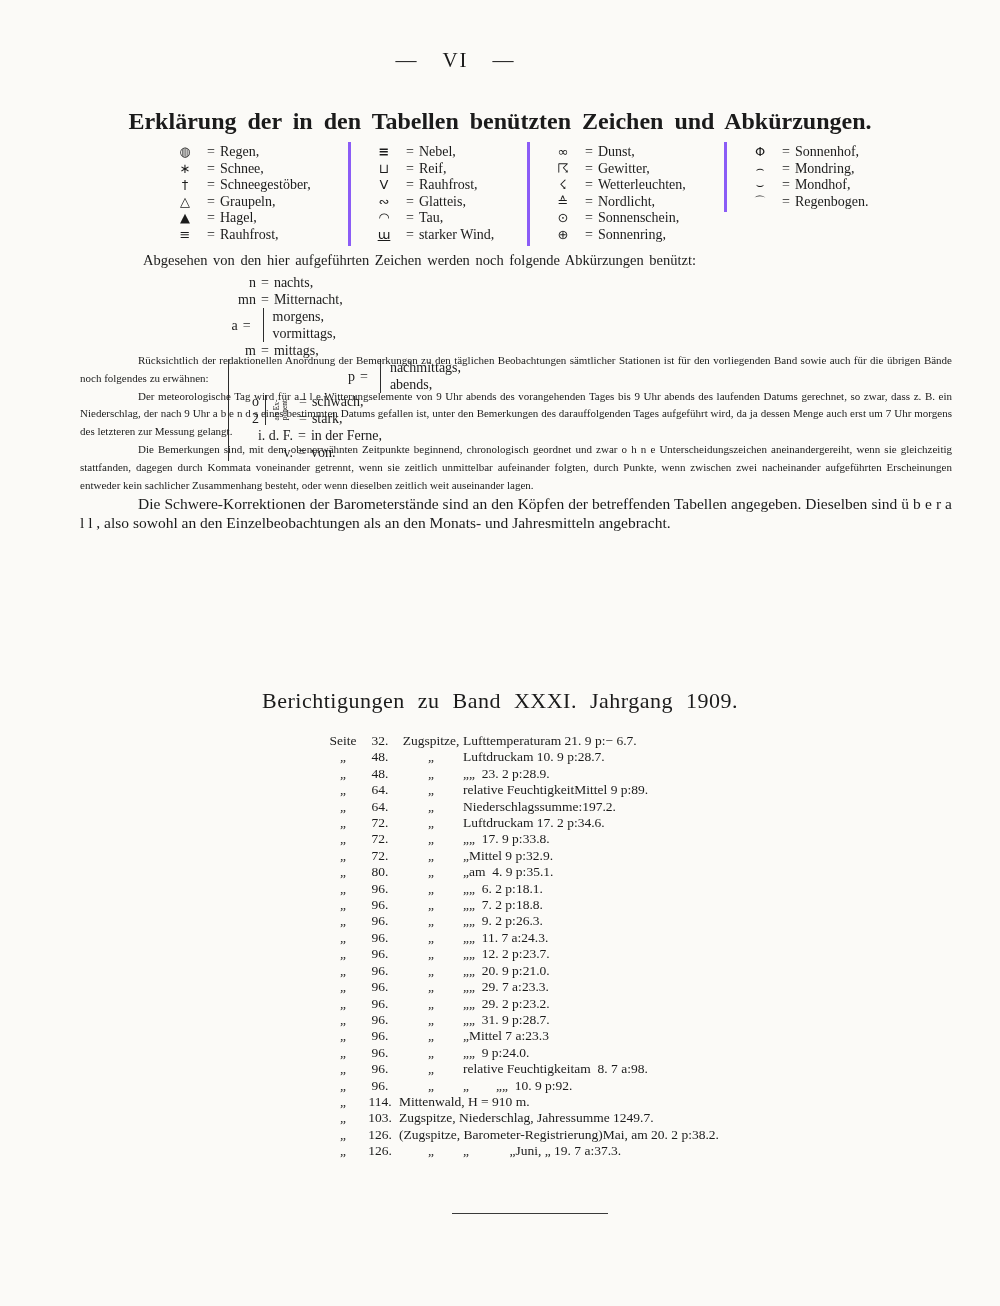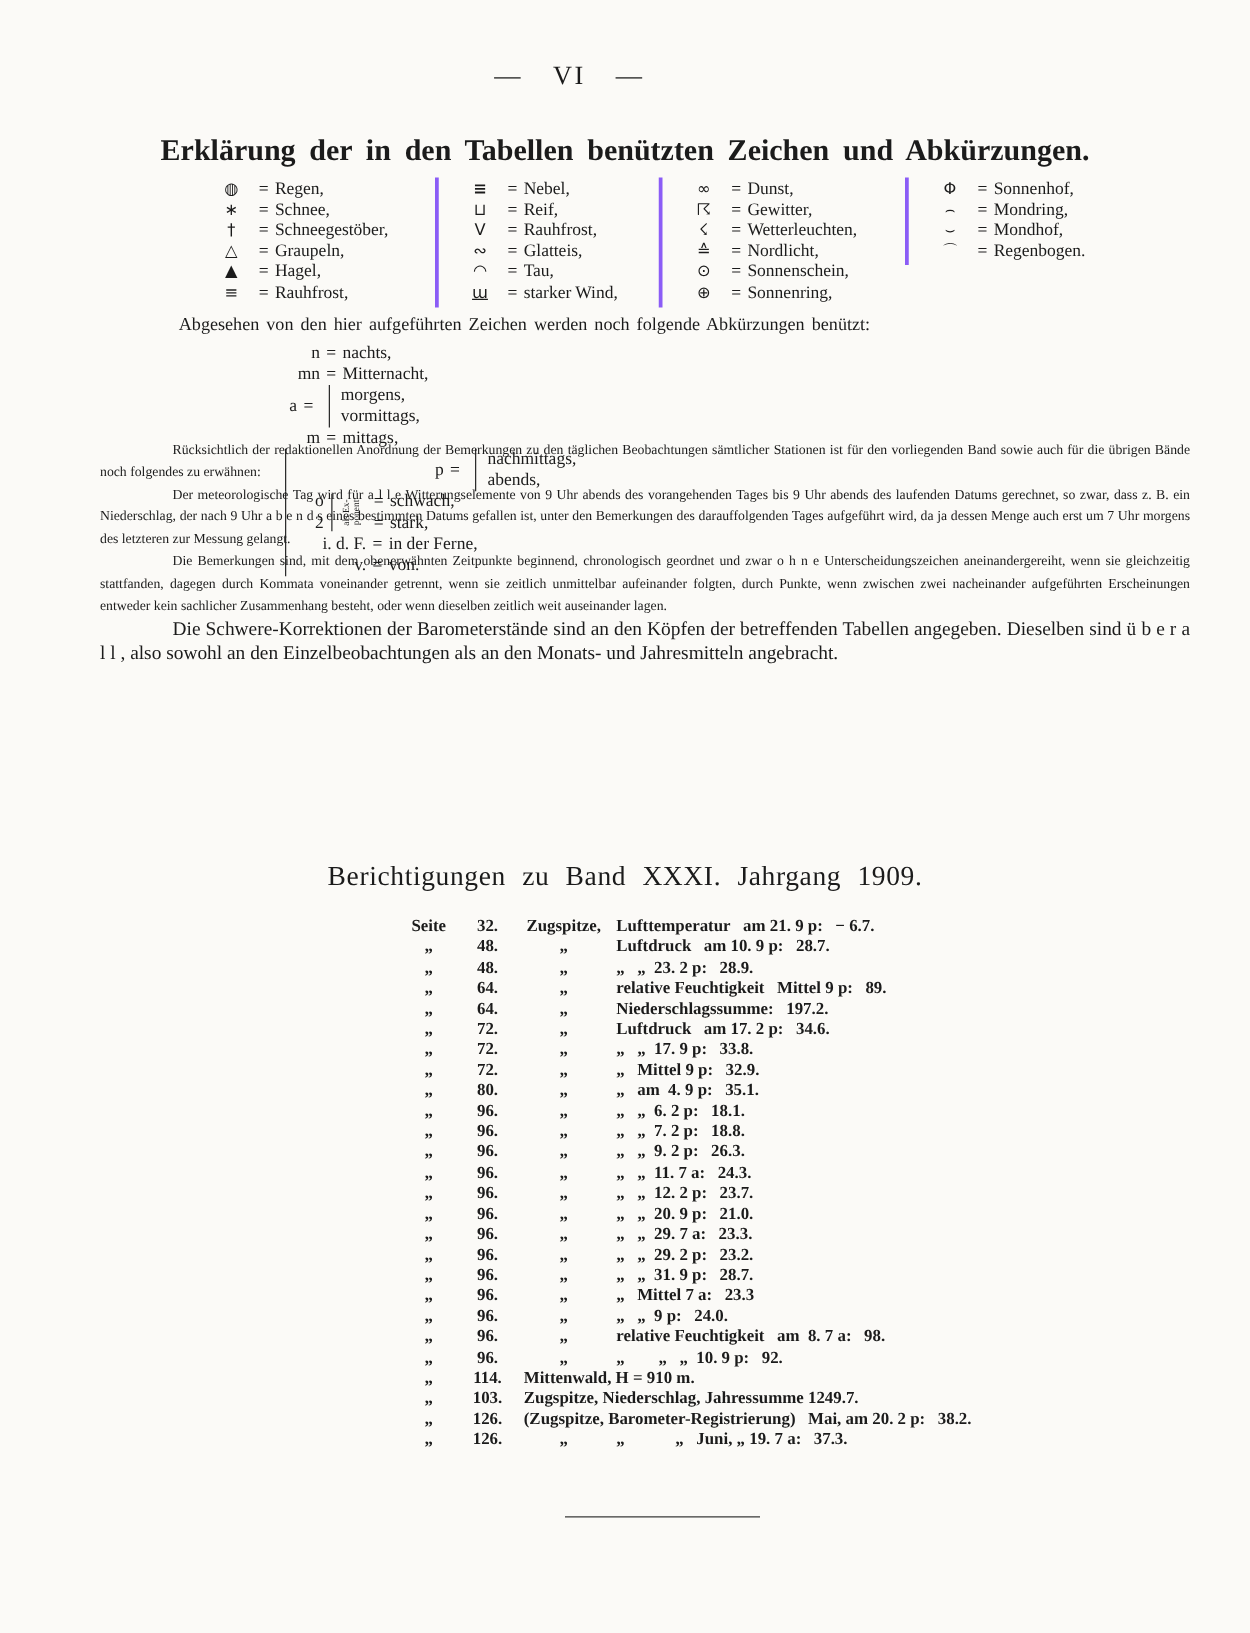--- a/index.html
+++ b/index.html
@@ -49,21 +49,21 @@
   .expnote{width:26px;height:34px;display:flex;flex-direction:column;justify-content:center;align-items:center;
            transform:rotate(-90deg);font-size:7.5px;line-height:8px;white-space:nowrap;}
   .expres{line-height:17px;}
   
   #paras{top:352px;left:80px;width:872px;}
   .para{margin:0;text-align:justify;text-indent:58px;font-size:11px;line-height:17.8px;}
   .para:last-child{font-size:15.5px;line-height:19px;}
   
   #title2{top:688px;left:0;width:1000px;text-align:center;font-size:22px;word-spacing:7px;letter-spacing:0.5px;}
   #ctable{top:733px;left:325px;font-size:13.5px;}
-  .crow{display:flex;gap:10px;line-height:16.4px;white-space:nowrap;font-weight:bold;}
+  .crow{display:flex;line-height:16.4px;white-space:nowrap;}
   .crow span:empty{display:none;}
   .cm{width:36px;text-align:center;flex:none;}
   .cp{width:38px;text-align:center;flex:none;}
   .cs{width:64px;text-align:center;flex:none;}
   
   #brule{top:1213px;left:452px;width:156px;border-top:1.5px solid #3a3a3a;}
 </style>
 </head>
 <body data-name="scanned-document-page">
 

